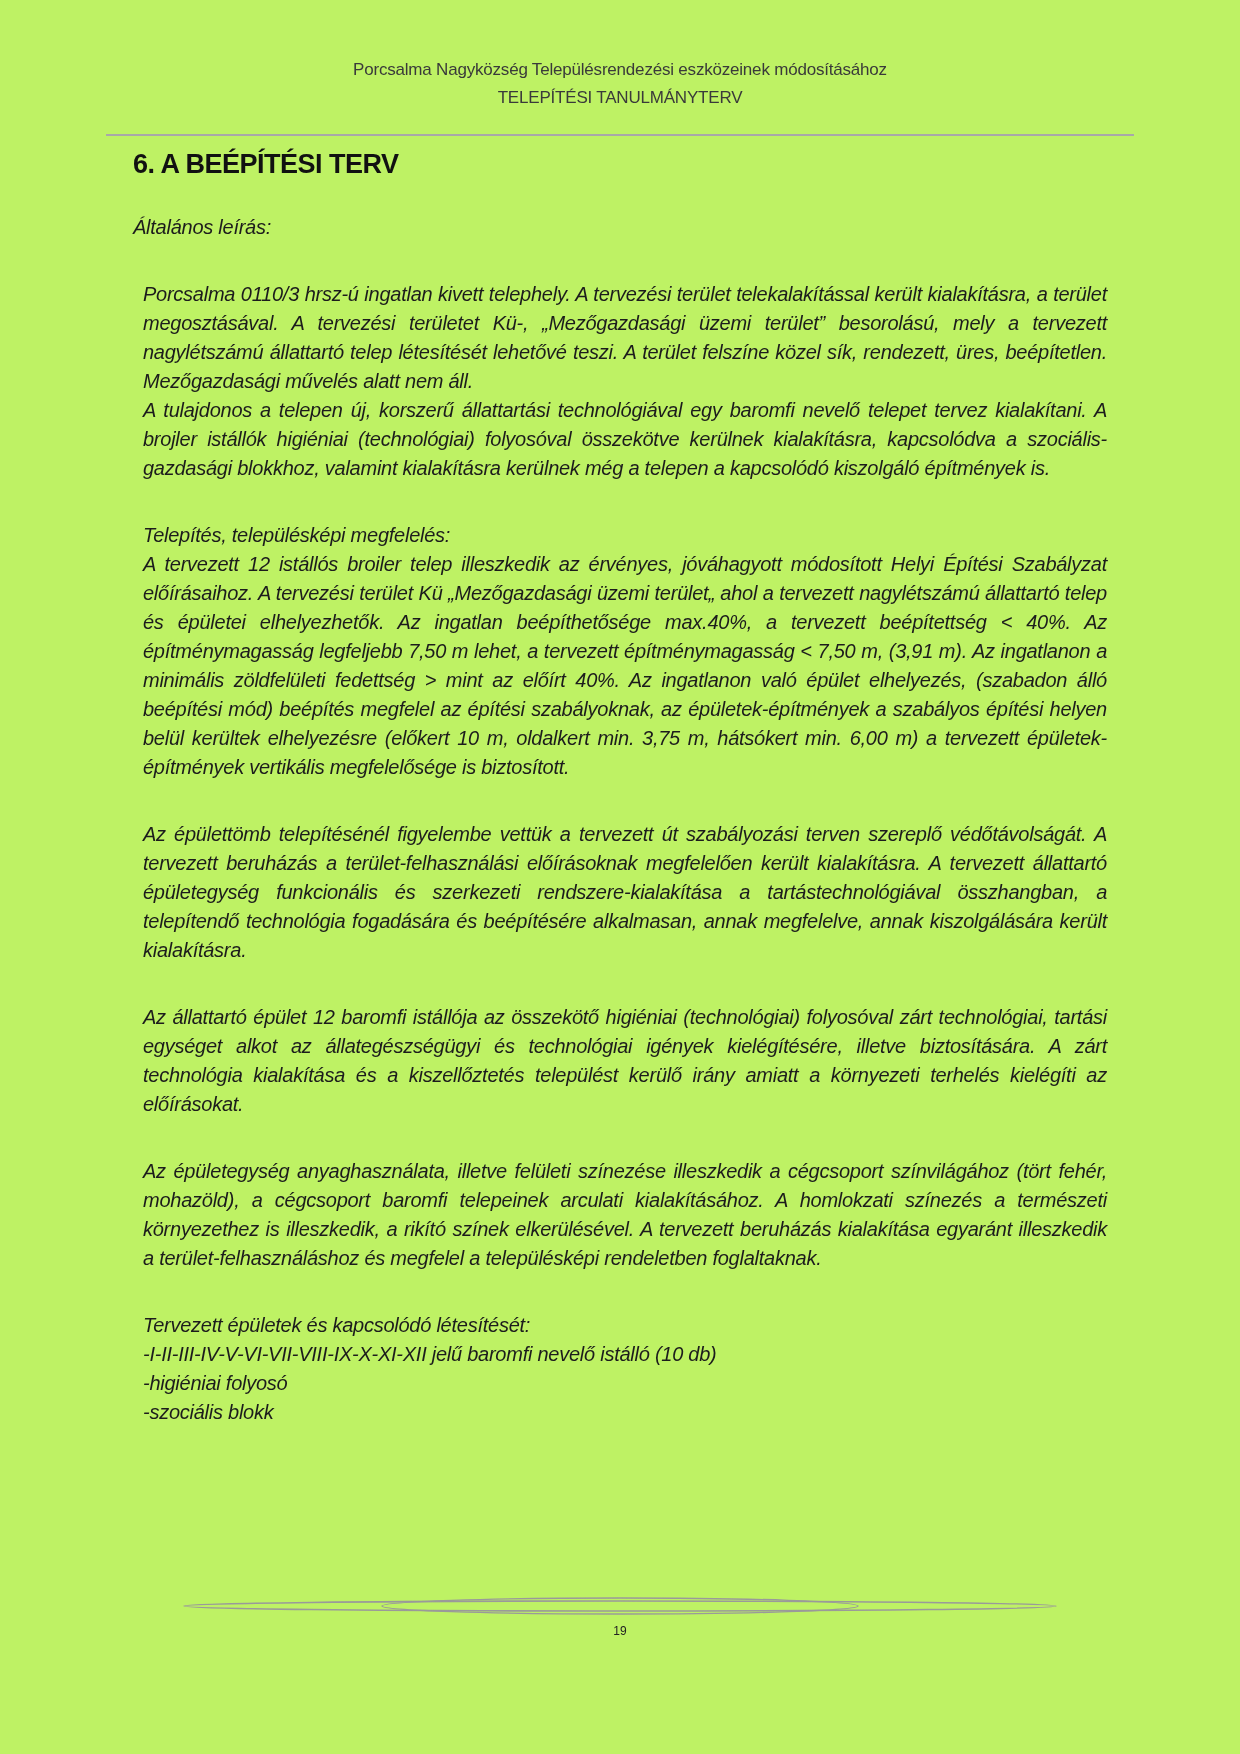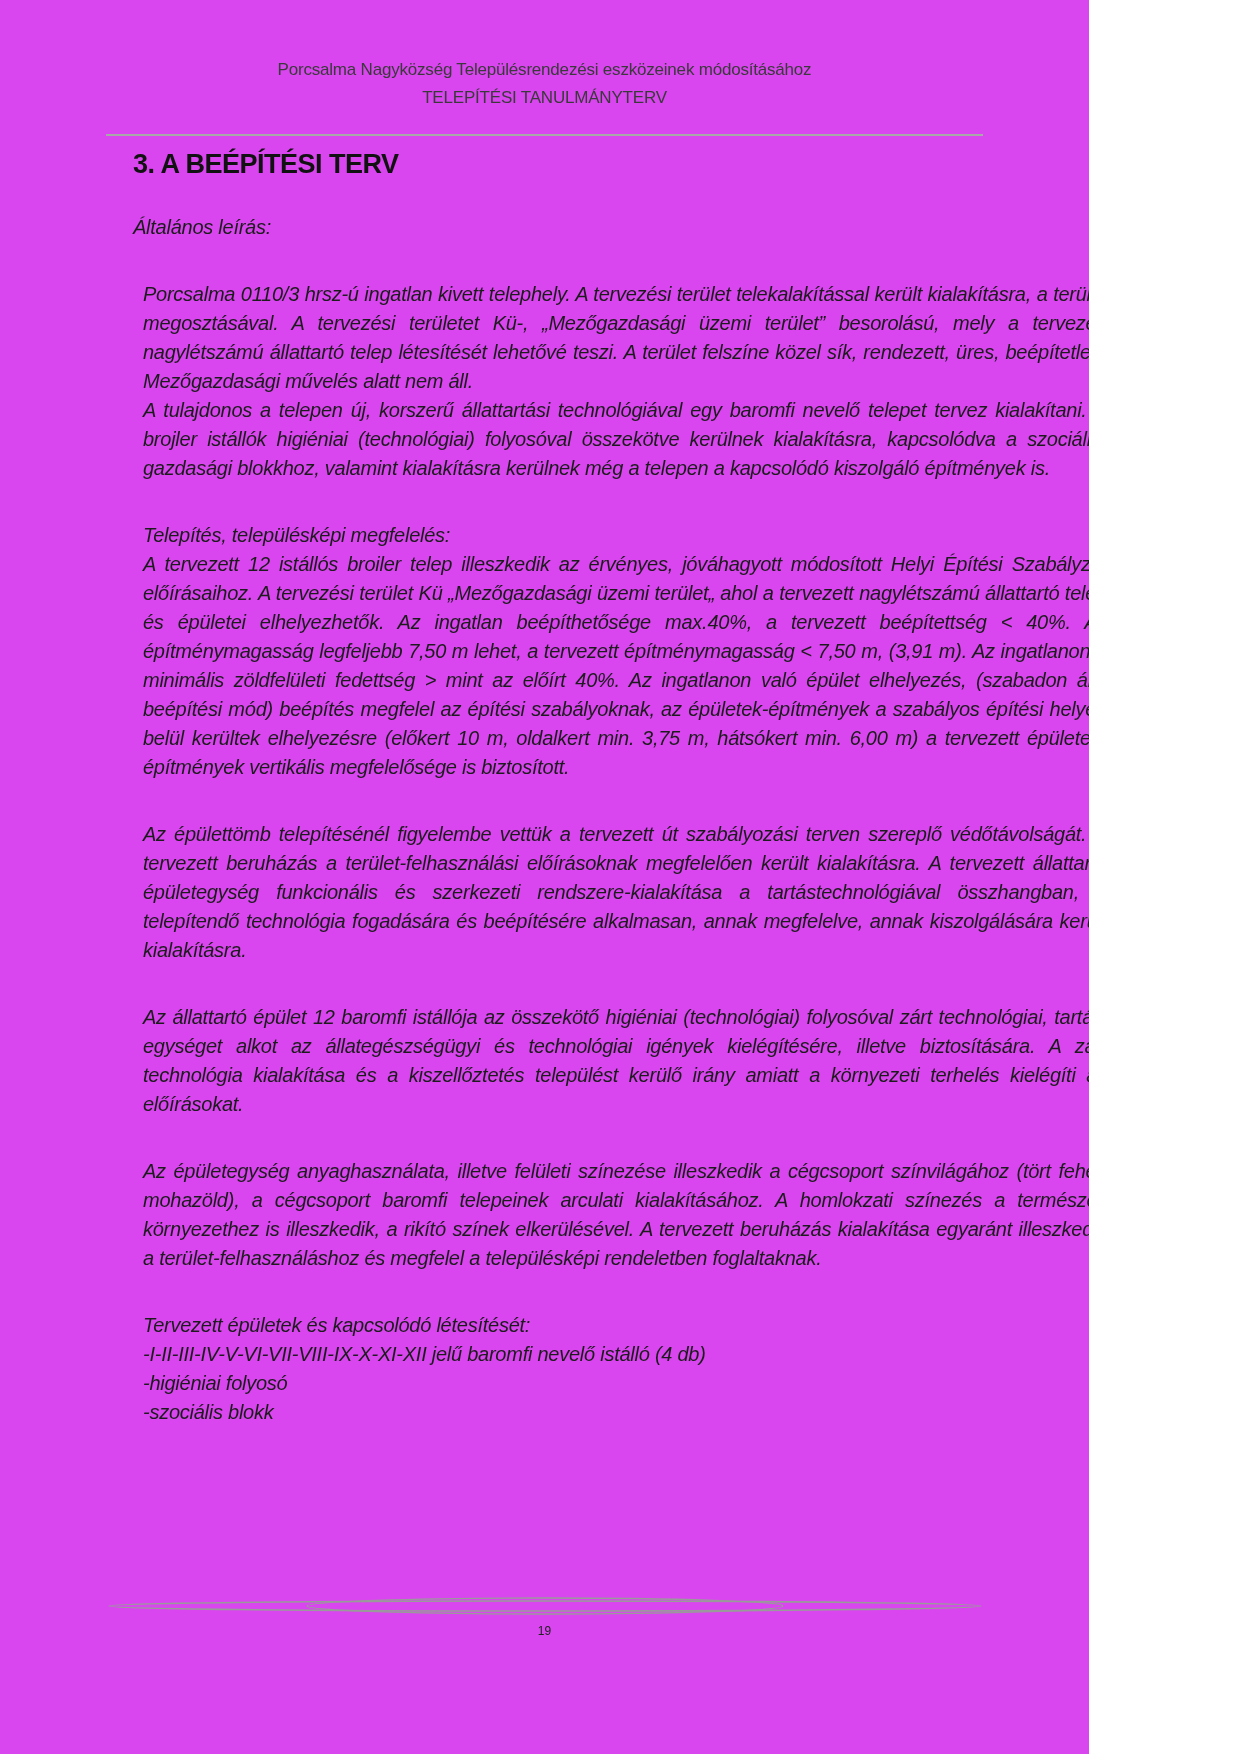--- a/index.html
+++ b/index.html
@@ -2,21 +2,21 @@
 <html lang="hu"><head>
 <meta charset="utf-8">
 <style>
   html, body { margin: 0; padding: 0; background: #ffffff; }
   body {
     width: 1240px; height: 1754px;
     font-family: "Liberation Sans", sans-serif;
     color: #1c1c1c;
     -webkit-font-smoothing: antialiased;
   }
-  .page { position: relative; width: 1089px; height: 1754px; background: #d946ef; overflow: hidden; }
+  .page { position: relative; width: 1240px; height: 1754px; background: #bef264; overflow: hidden; }
 
   
   .doc-header {
     position: absolute; top: 56px; left: 120px; right: 120px;
     text-align: center; font-size: 17px; line-height: 1.65; color: #3a3a3a;
     letter-spacing: -0.2px;
   }
   .header-rule {
     position: absolute; top: 134px; left: 106px; right: 106px;
     border-top: 2px solid #a8a8a8; height: 0;
@@ -51,21 +51,21 @@
 
   <header class="doc-header">
     <div>Porcsalma Nagyközség Településrendezési eszközeinek módosításához</div>
     <div>TELEPÍTÉSI TANULMÁNYTERV</div>
   </header>
 
   <div class="header-rule"></div>
 
   <main class="content">
 
-    <h1 class="doc-title">3. A BEÉPÍTÉSI TERV</h1>
+    <h1 class="doc-title">6. A BEÉPÍTÉSI TERV</h1>
 
 
     <p class="it label">Általános leírás:</p>
 
     <p class="it para">
       <span class="blk">Porcsalma 0110/3 hrsz-ú ingatlan kivett telephely. A tervezési terület telekalakítással került kialakításra, a terület megosztásával. A tervezési területet Kü-, „Mezőgazdasági üzemi terület” besorolású, mely a tervezett nagylétszámú állattartó telep létesítését lehetővé teszi. A terület felszíne közel sík, rendezett, üres, beépítetlen. Mezőgazdasági művelés alatt nem áll.</span>
       <span class="blk">A tulajdonos a telepen új, korszerű állattartási technológiával egy baromfi nevelő telepet tervez kialakítani. A brojler istállók higiéniai (technológiai) folyosóval összekötve kerülnek kialakításra, kapcsolódva a szociális-gazdasági blokkhoz, valamint kialakításra kerülnek még a telepen a kapcsolódó kiszolgáló építmények is.</span>
     </p>
 
     <p class="it para">
@@ -74,21 +74,21 @@
     </p>
 
     <p class="it para">Az épülettömb telepítésénél figyelembe vettük a tervezett út szabályozási terven szereplő védőtávolságát. A tervezett beruházás a terület-felhasználási előírásoknak megfelelően került kialakításra. A tervezett állattartó épületegység funkcionális és szerkezeti rendszere-kialakítása a tartástechnológiával összhangban, a telepítendő technológia fogadására és beépítésére alkalmasan, annak megfelelve, annak kiszolgálására került kialakításra.</p>
 
     <p class="it para">Az állattartó épület 12 baromfi istállója az összekötő higiéniai (technológiai) folyosóval zárt technológiai, tartási egységet alkot az állategészségügyi és technológiai igények kielégítésére, illetve biztosítására. A zárt technológia kialakítása és a kiszellőztetés települést kerülő irány amiatt a környezeti terhelés kielégíti az előírásokat.</p>
 
     <p class="it para">Az épületegység anyaghasználata, illetve felületi színezése illeszkedik a cégcsoport színvilágához (tört fehér, mohazöld), a cégcsoport baromfi telepeinek arculati kialakításához. A homlokzati színezés a természeti környezethez is illeszkedik, a rikító színek elkerülésével. A tervezett beruházás kialakítása egyaránt illeszkedik a terület-felhasználáshoz és megfelel a településképi rendeletben foglaltaknak.</p>
 
     <p class="it para">
       <span class="blk">Tervezett épületek és kapcsolódó létesítését:</span>
-      <span class="list-line">-I-II-III-IV-V-VI-VII-VIII-IX-X-XI-XII jelű baromfi nevelő istálló (4 db)</span>
+      <span class="list-line">-I-II-III-IV-V-VI-VII-VIII-IX-X-XI-XII jelű baromfi nevelő istálló (10 db)</span>
       <span class="list-line">-higiéniai folyosó</span>
       <span class="list-line">-szociális blokk</span>
     </p>
 
   </main>
 
   <footer class="doc-footer">
     <div class="divider-wrap">
       <svg width="880" height="30" viewBox="0 0 880 30" xmlns="http://www.w3.org/2000/svg">
         <ellipse cx="440" cy="14" rx="436" ry="5" fill="none" stroke="#9a9a9a" stroke-width="1.6"></ellipse>

